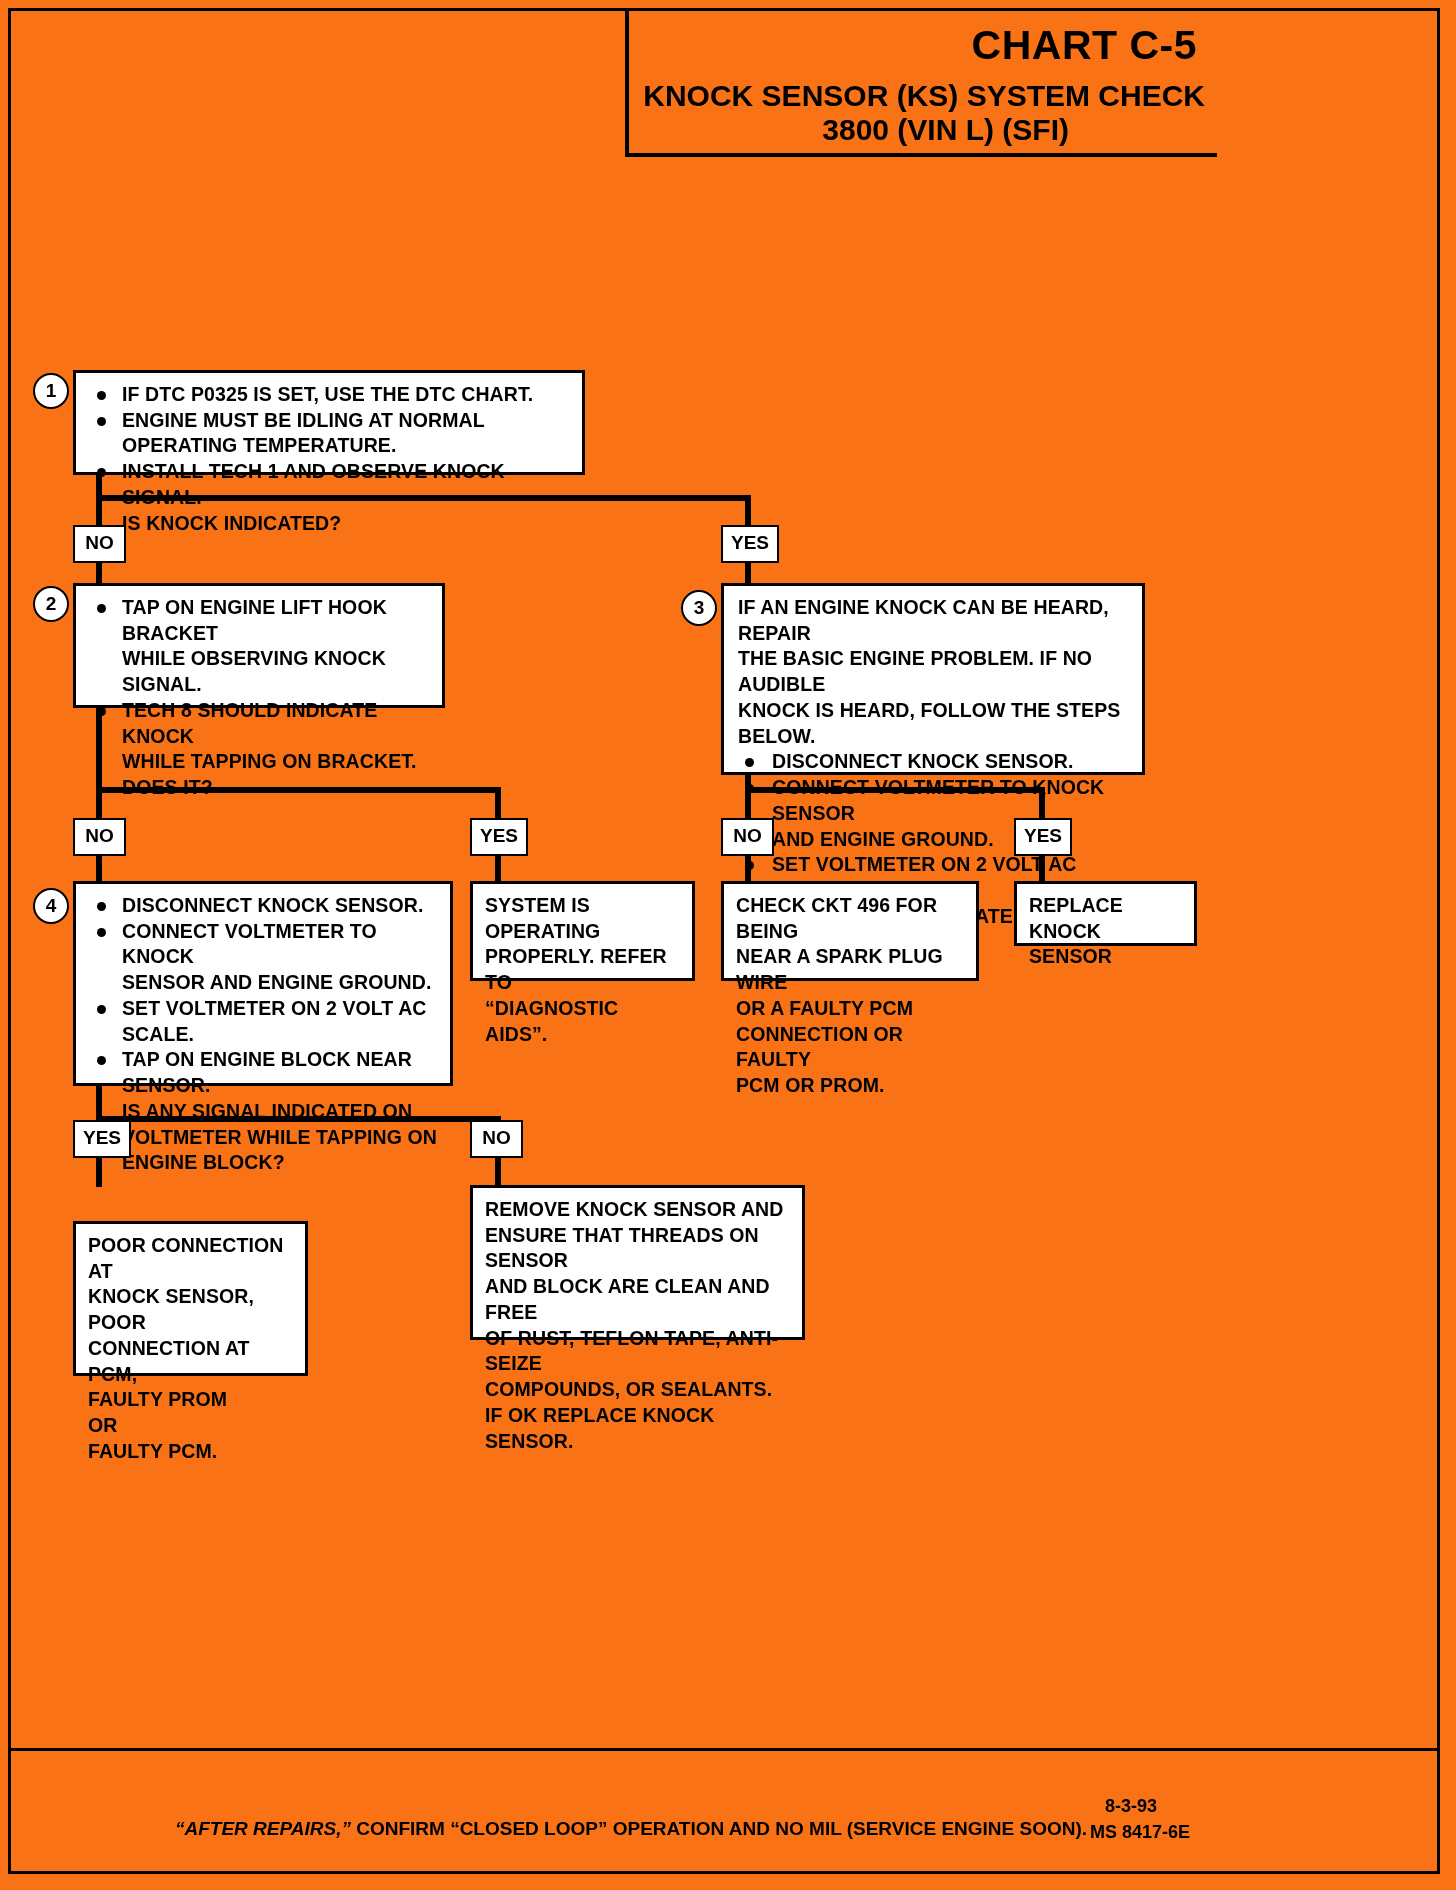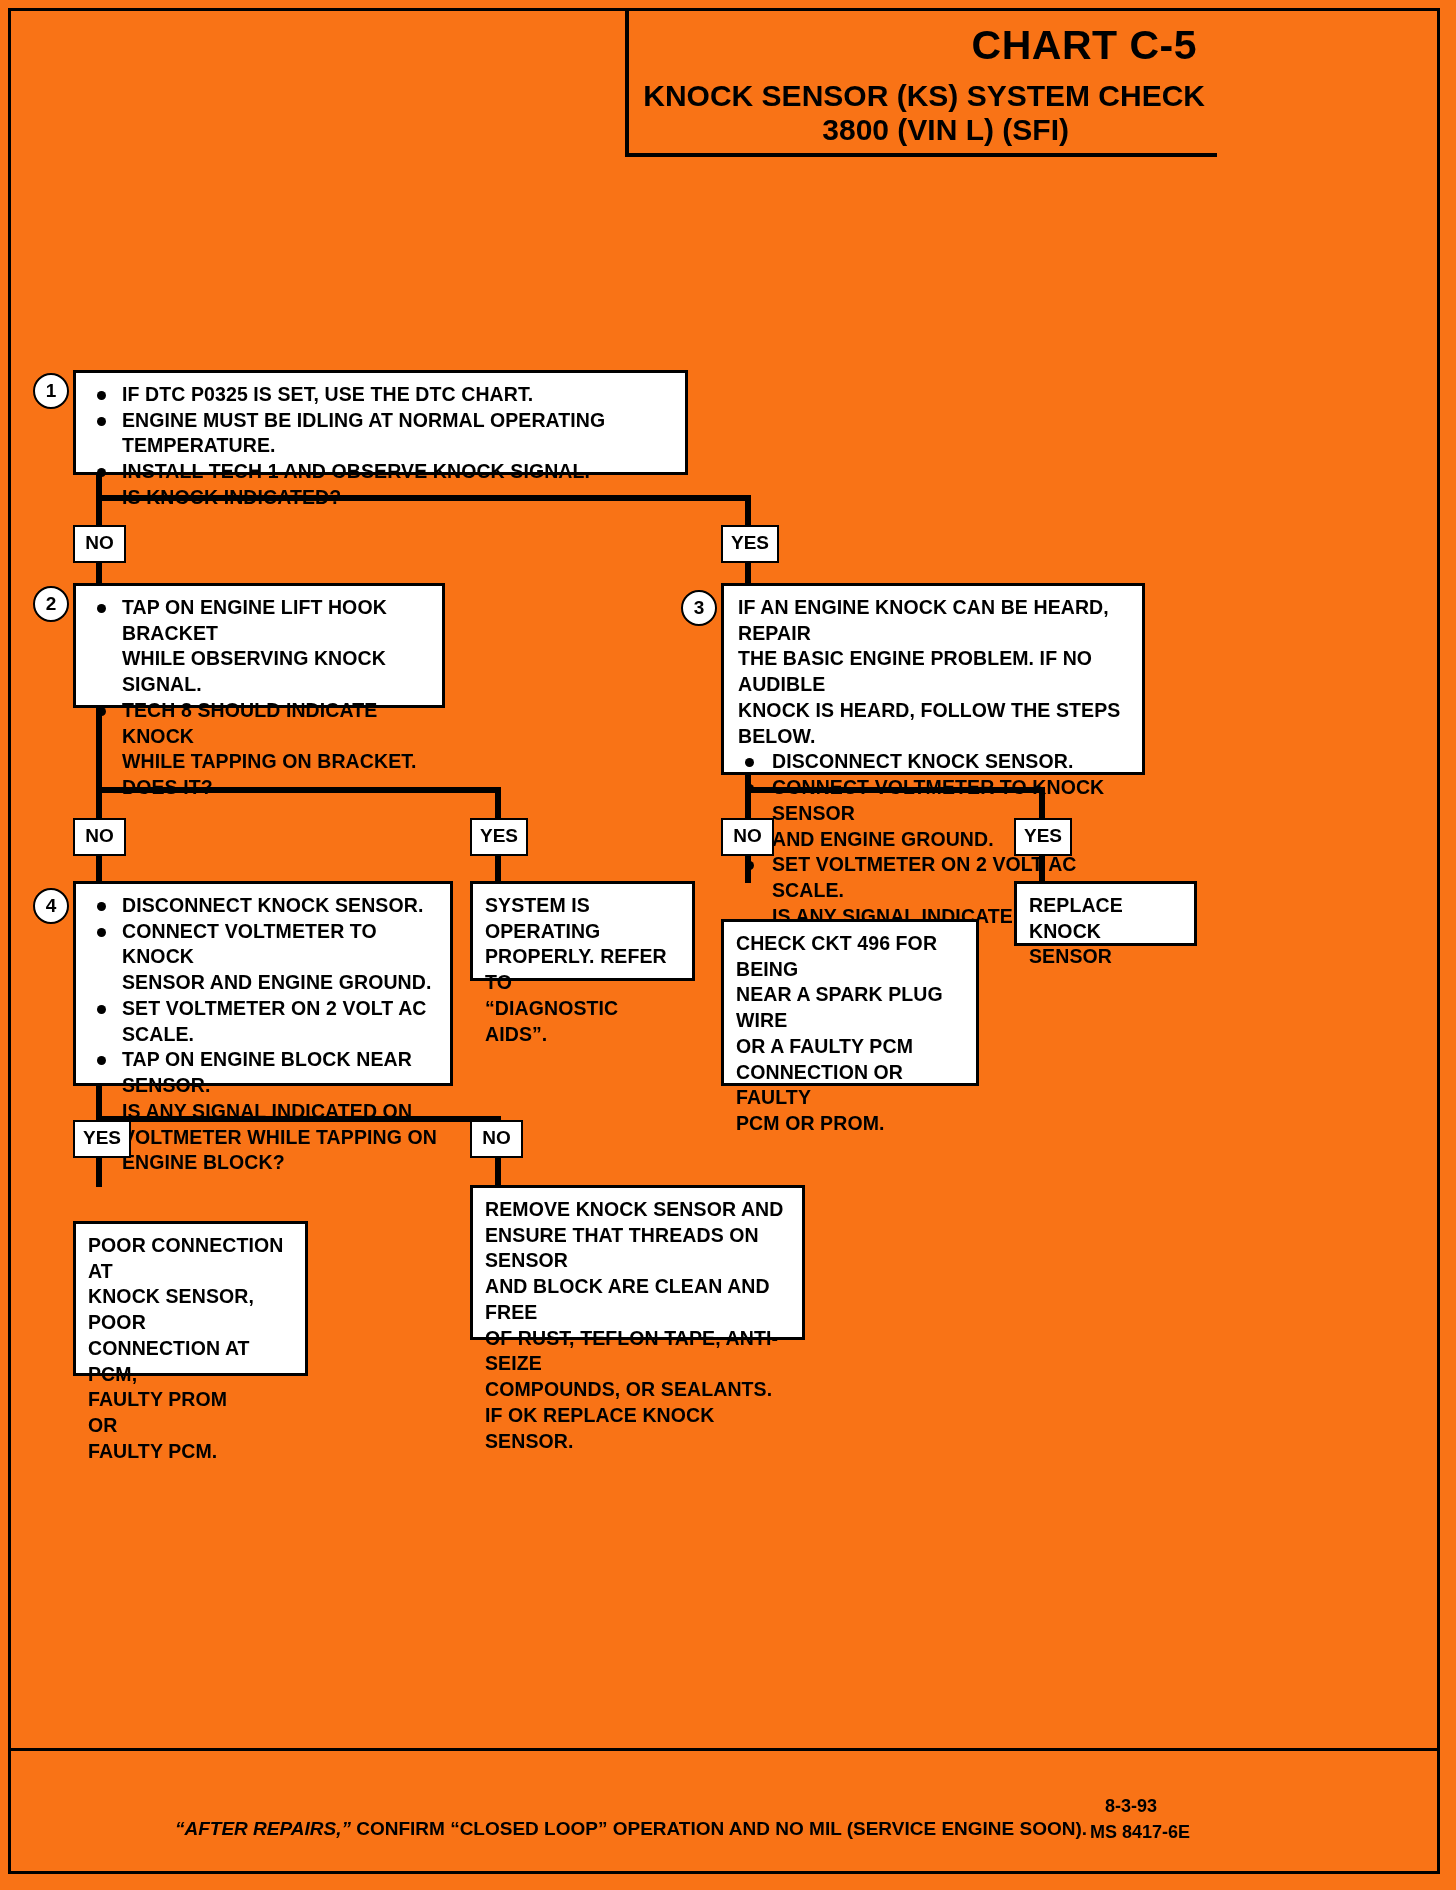--- a/index.html
+++ b/index.html
@@ -177,21 +177,21 @@
 
   <div class="page-border"></div>
 
   <div class="title-block">
     <div class="title-main">CHART C-5</div>
     <div class="title-sub1">KNOCK SENSOR (KS) SYSTEM CHECK</div>
     <div class="title-sub2">3800  (VIN L)  (SFI)</div>
   </div>
 
   <div class="step-circle" style="left:33px; top:373px;">1</div>
-  <div class="fbox" style="left:73px; top:370px; width:615px; height:105px;">
+  <div class="fbox" style="left:73px; top:370px; width:512px; height:105px;">
     <ul>
       <li class="bulleted">IF DTC P0325 IS SET, USE THE DTC CHART.</li>
       <li class="bulleted">ENGINE MUST BE IDLING AT NORMAL OPERATING TEMPERATURE.</li>
       <li class="bulleted">INSTALL TECH 1 AND OBSERVE KNOCK SIGNAL.</li>
       <li class="nobullet">IS KNOCK INDICATED?</li>
     </ul>
   </div>
 
   <div class="ln" style="left:96px; top:475px; width:6px; height:25px;"></div>
   <div class="ln" style="left:96px; top:495px; width:655px; height:6px;"></div>
@@ -264,21 +264,21 @@
 ENGINE BLOCK?</li>
     </ul>
   </div>
 
   <div class="fbox" style="left:470px; top:881px; width:225px; height:100px;">
     <div class="plain">SYSTEM IS OPERATING
 PROPERLY.  REFER TO
 “DIAGNOSTIC AIDS”.</div>
   </div>
 
-  <div class="fbox" style="left:721px; top:881px; width:258px; height:167px;margin-top:38px;">
+  <div class="fbox" style="left:721px; top:881px; width:258px; height:100px;">
     <div class="plain">CHECK CKT 496 FOR BEING
 NEAR A SPARK PLUG WIRE
 OR A FAULTY PCM
 CONNECTION OR FAULTY
 PCM OR PROM.</div>
   </div>
 
   <div class="fbox" style="left:1014px; top:881px; width:183px; height:65px;">
     <div class="plain">REPLACE KNOCK
 SENSOR</div>

